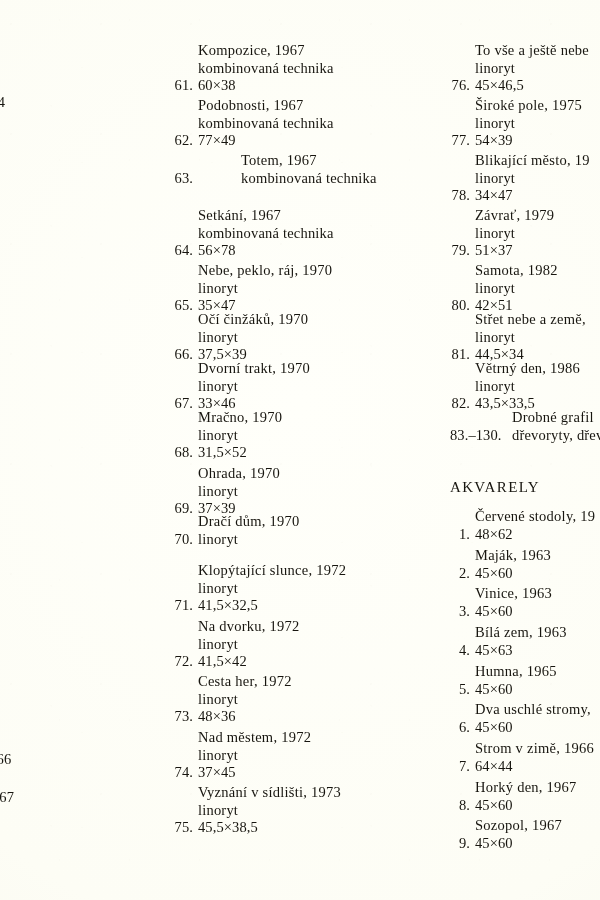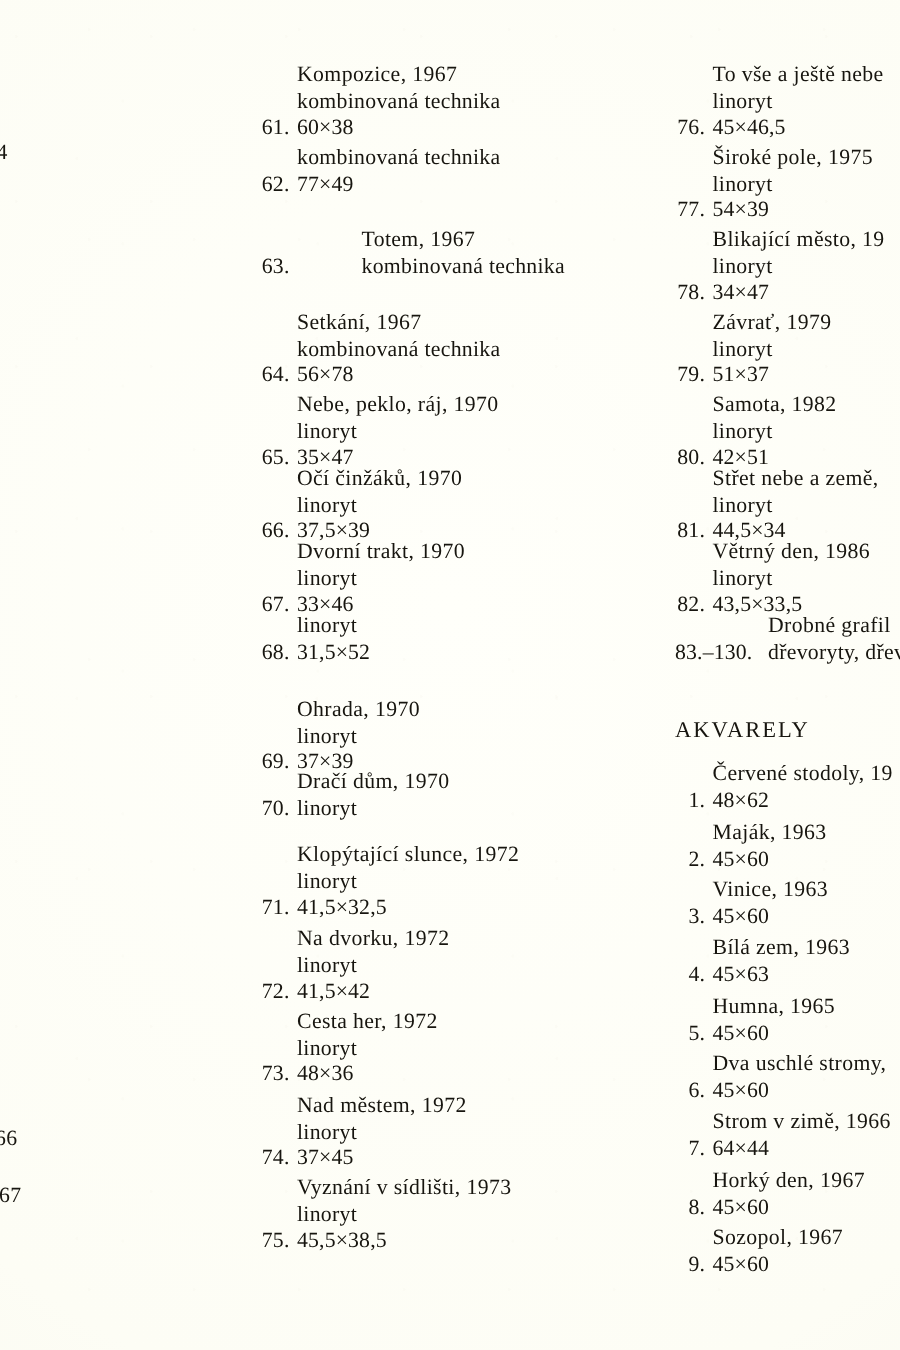--- a/index.html
+++ b/index.html
@@ -217,20 +217,21 @@
         <div class="num">61.</div>
         <div class="body">
           <div class="line title">Kompozice, 1967</div>
           <div class="line tech">kombinovaná technika</div>
           <div class="line dims">60×38</div>
         </div>
       </div>
       <div class="entry" style="top: 97px;">
         <div class="num">62.</div>
         <div class="body">
+          <div class="line title">Podobnosti, 1967</div>
           <div class="line tech">kombinovaná technika</div>
           <div class="line dims">77×49</div>
         </div>
       </div>
       <div class="entry" style="top: 152px; gap: 43px;">
         <div class="num">63.</div>
         <div class="body">
           <div class="line title">Totem, 1967</div>
           <div class="line tech">kombinovaná technika</div>
         </div>
@@ -263,20 +264,21 @@
         <div class="num">67.</div>
         <div class="body">
           <div class="line title">Dvorní trakt, 1970</div>
           <div class="line tech">linoryt</div>
           <div class="line dims">33×46</div>
         </div>
       </div>
       <div class="entry" style="top: 409px;">
         <div class="num">68.</div>
         <div class="body">
+          <div class="line title">Mračno, 1970</div>
           <div class="line tech">linoryt</div>
           <div class="line dims">31,5×52</div>
         </div>
       </div>
       <div class="entry" style="top: 465px;">
         <div class="num">69.</div>
         <div class="body">
           <div class="line title">Ohrada, 1970</div>
           <div class="line tech">linoryt</div>
           <div class="line dims">37×39</div>

